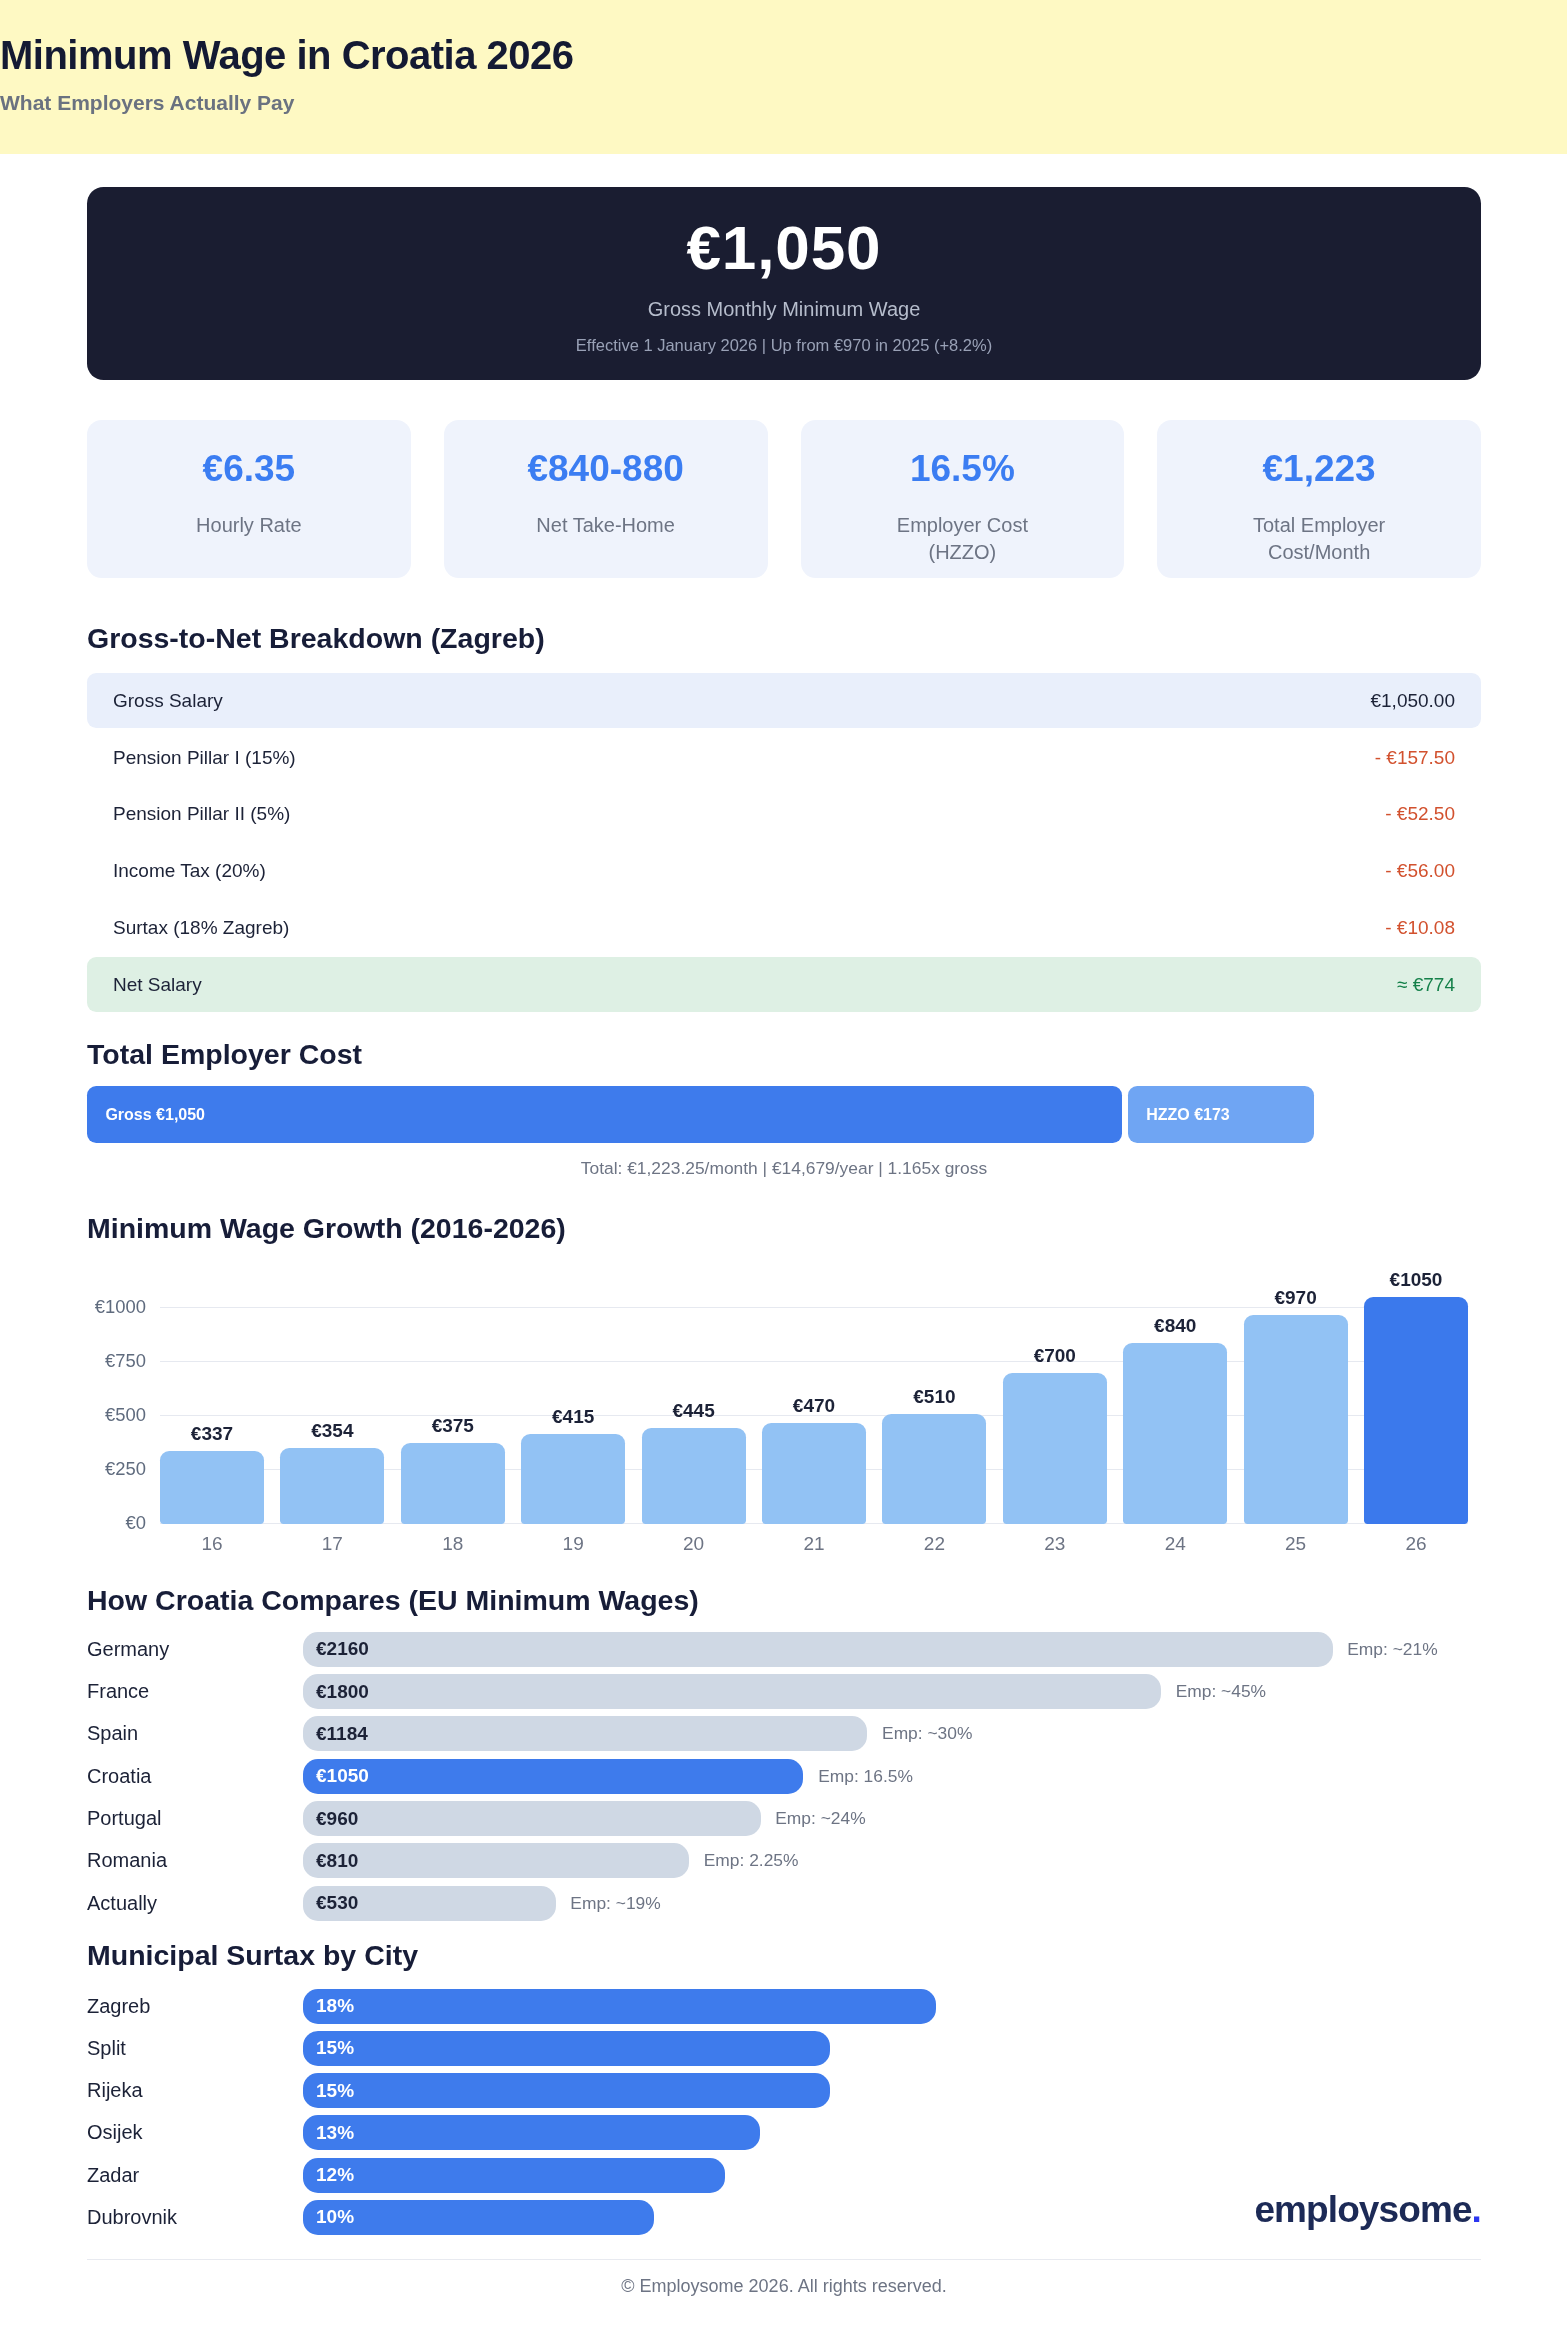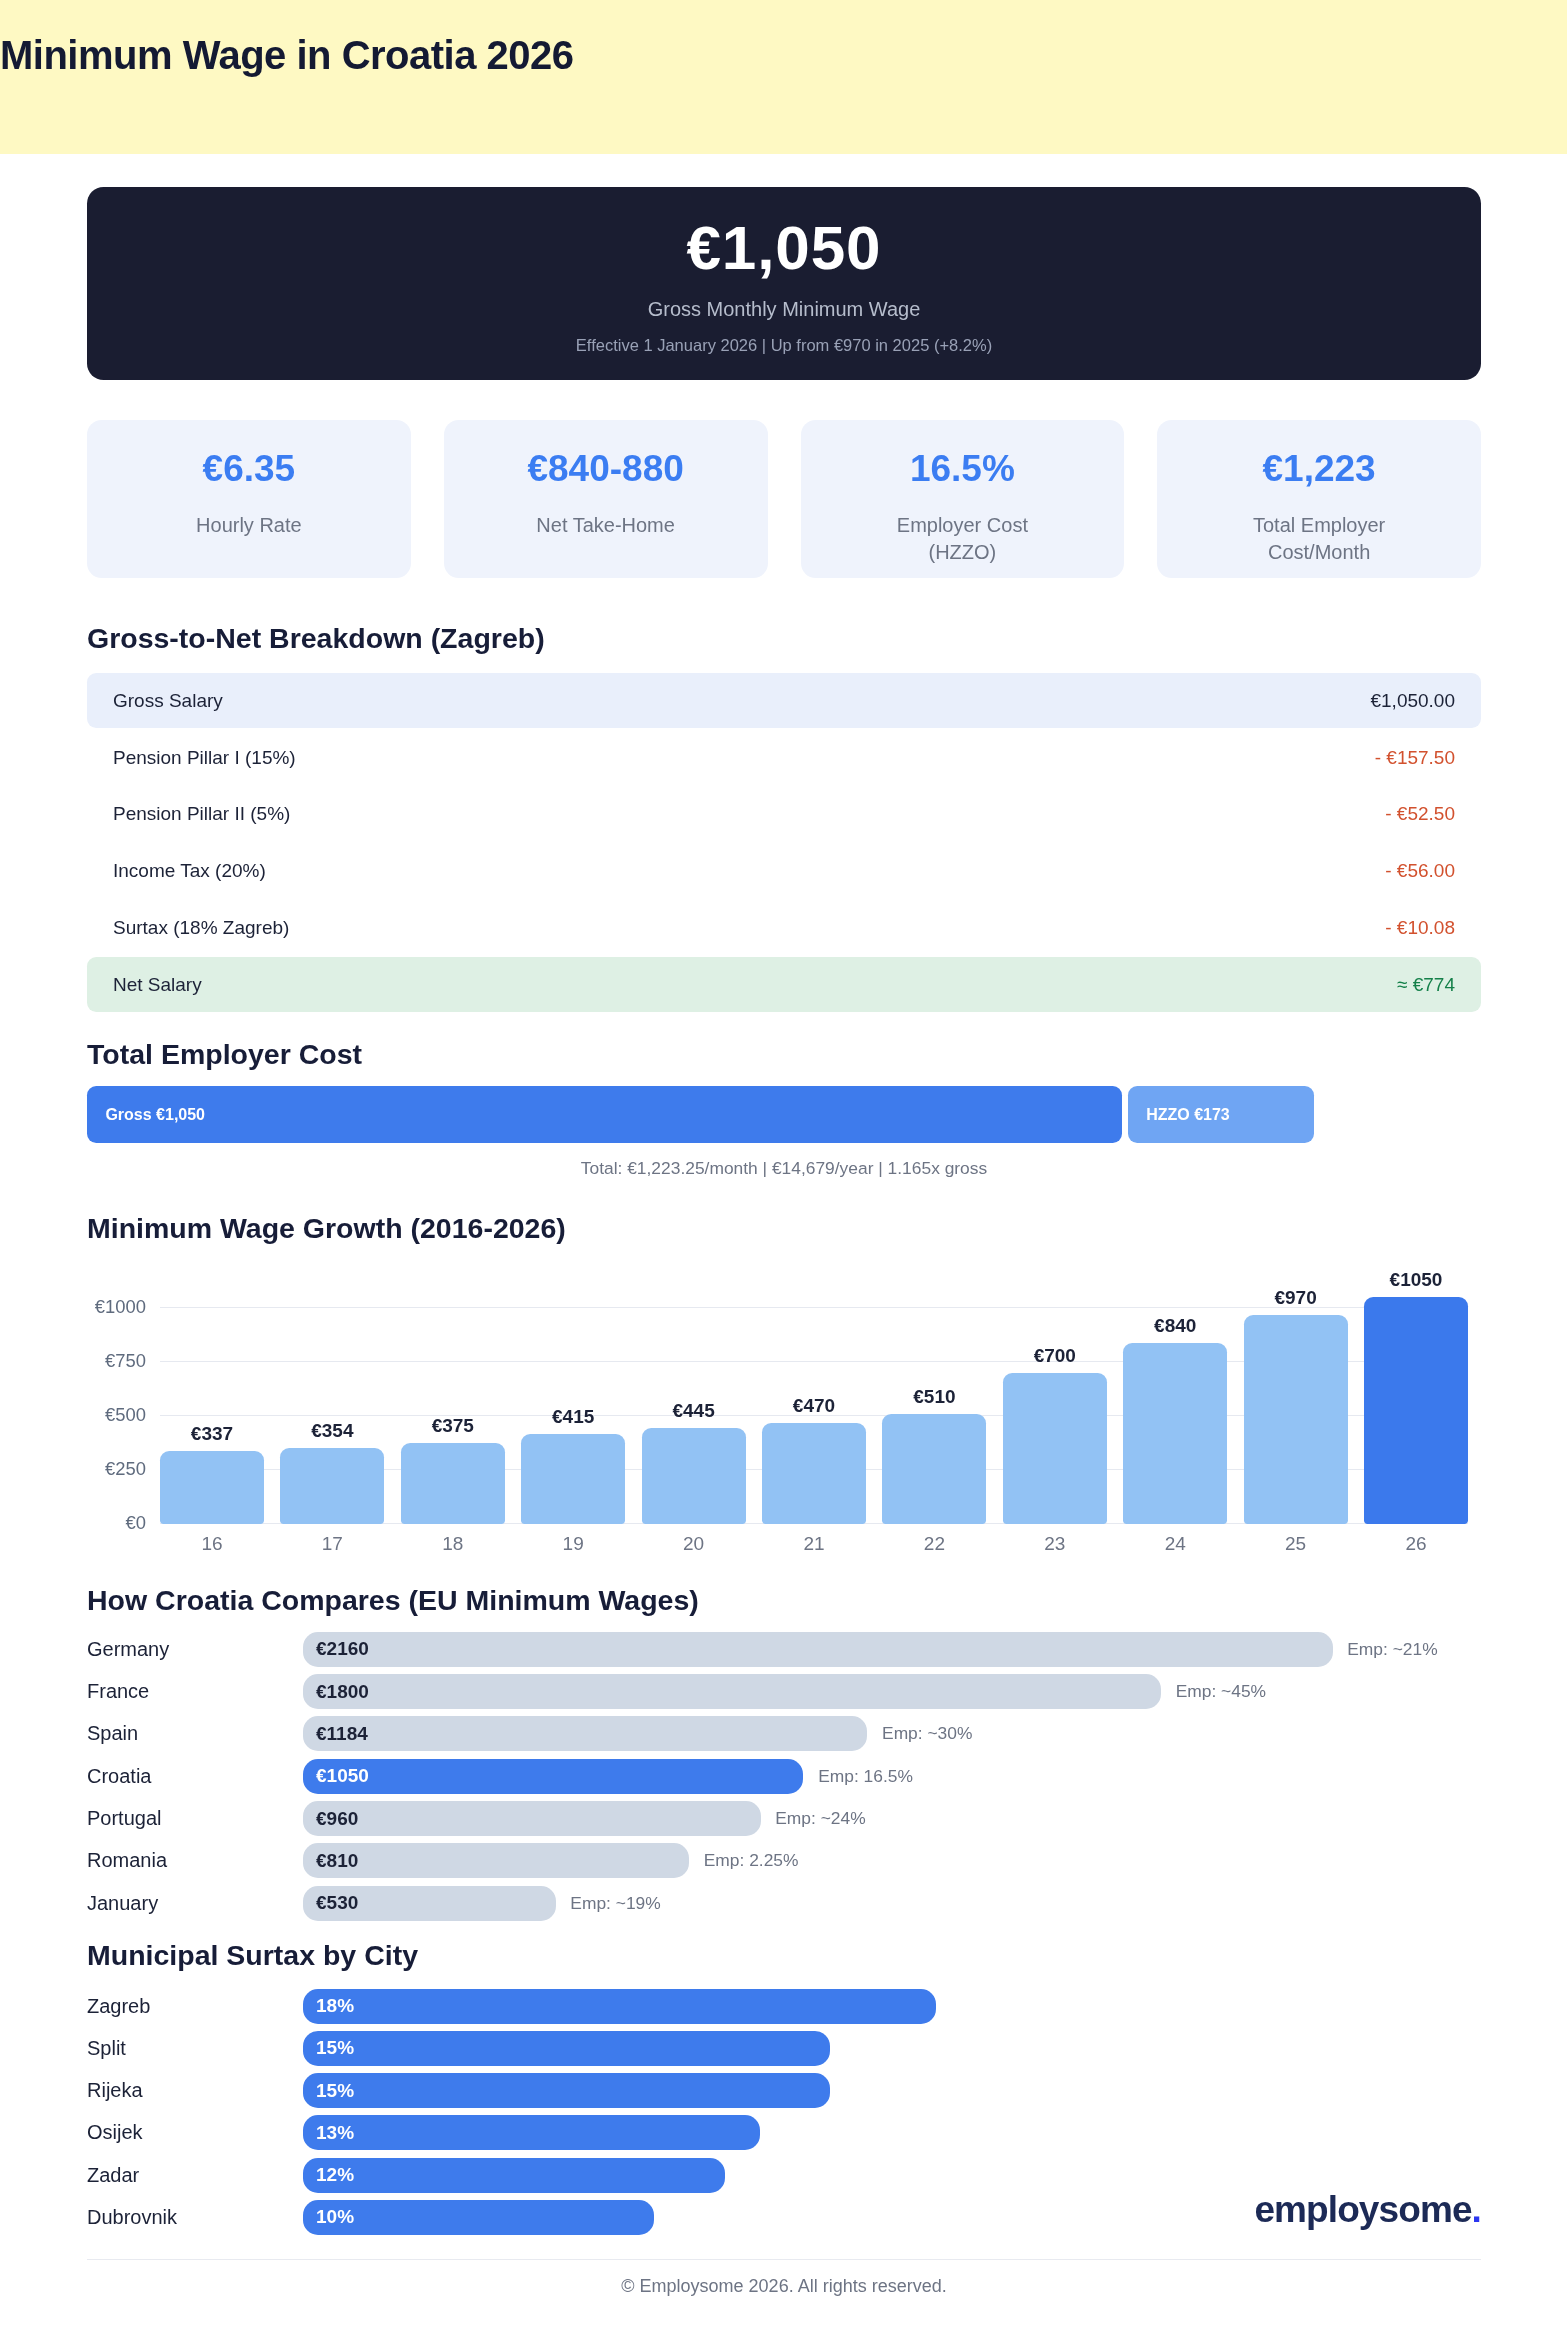--- a/index.html
+++ b/index.html
@@ -86,20 +86,21 @@
   .divider { margin:24px 0 0; border:none; border-top:1.8px solid #e8eaf0; }
   .copyright { margin:16.5px 0 0; text-align:center; font-size:18px; color:#6d7484; }
 </style>
 </head>
 <body>
 
 <div>
 
   <header class="band">
     <h1>Minimum Wage in Croatia 2026</h1>
+    <div class="subtitle">What Employers Actually Pay</div>
   </header>
 
   <main class="content">
 
     <section class="hero">
       <div class="hero-value">€1,050</div>
       <div class="hero-label">Gross Monthly Minimum Wage</div>
       <div class="hero-detail">Effective 1 January 2026  |  Up from €970 in 2025 (+8.2%)</div>
     </section>
 
@@ -282,21 +283,21 @@
         <div class="hrow">
           <div class="hlabel">Romania</div>
           <div class="harea">
             <div class="hbar" style="width: 32.775%; background: rgb(207, 216, 228);">
               <span class="hval">€810</span>
             </div>
             <span class="hemp">Emp: 2.25%</span>
           </div>
         </div>
         <div class="hrow">
-          <div class="hlabel">January</div>
+          <div class="hlabel">Actually</div>
           <div class="harea">
             <div class="hbar" style="width: 21.4454%; background: rgb(207, 216, 228);">
               <span class="hval">€530</span>
             </div>
             <span class="hemp">Emp: ~19%</span>
           </div>
         </div>
       </div>
 
     <h2 class="h-surtax">Municipal Surtax by City</h2>

